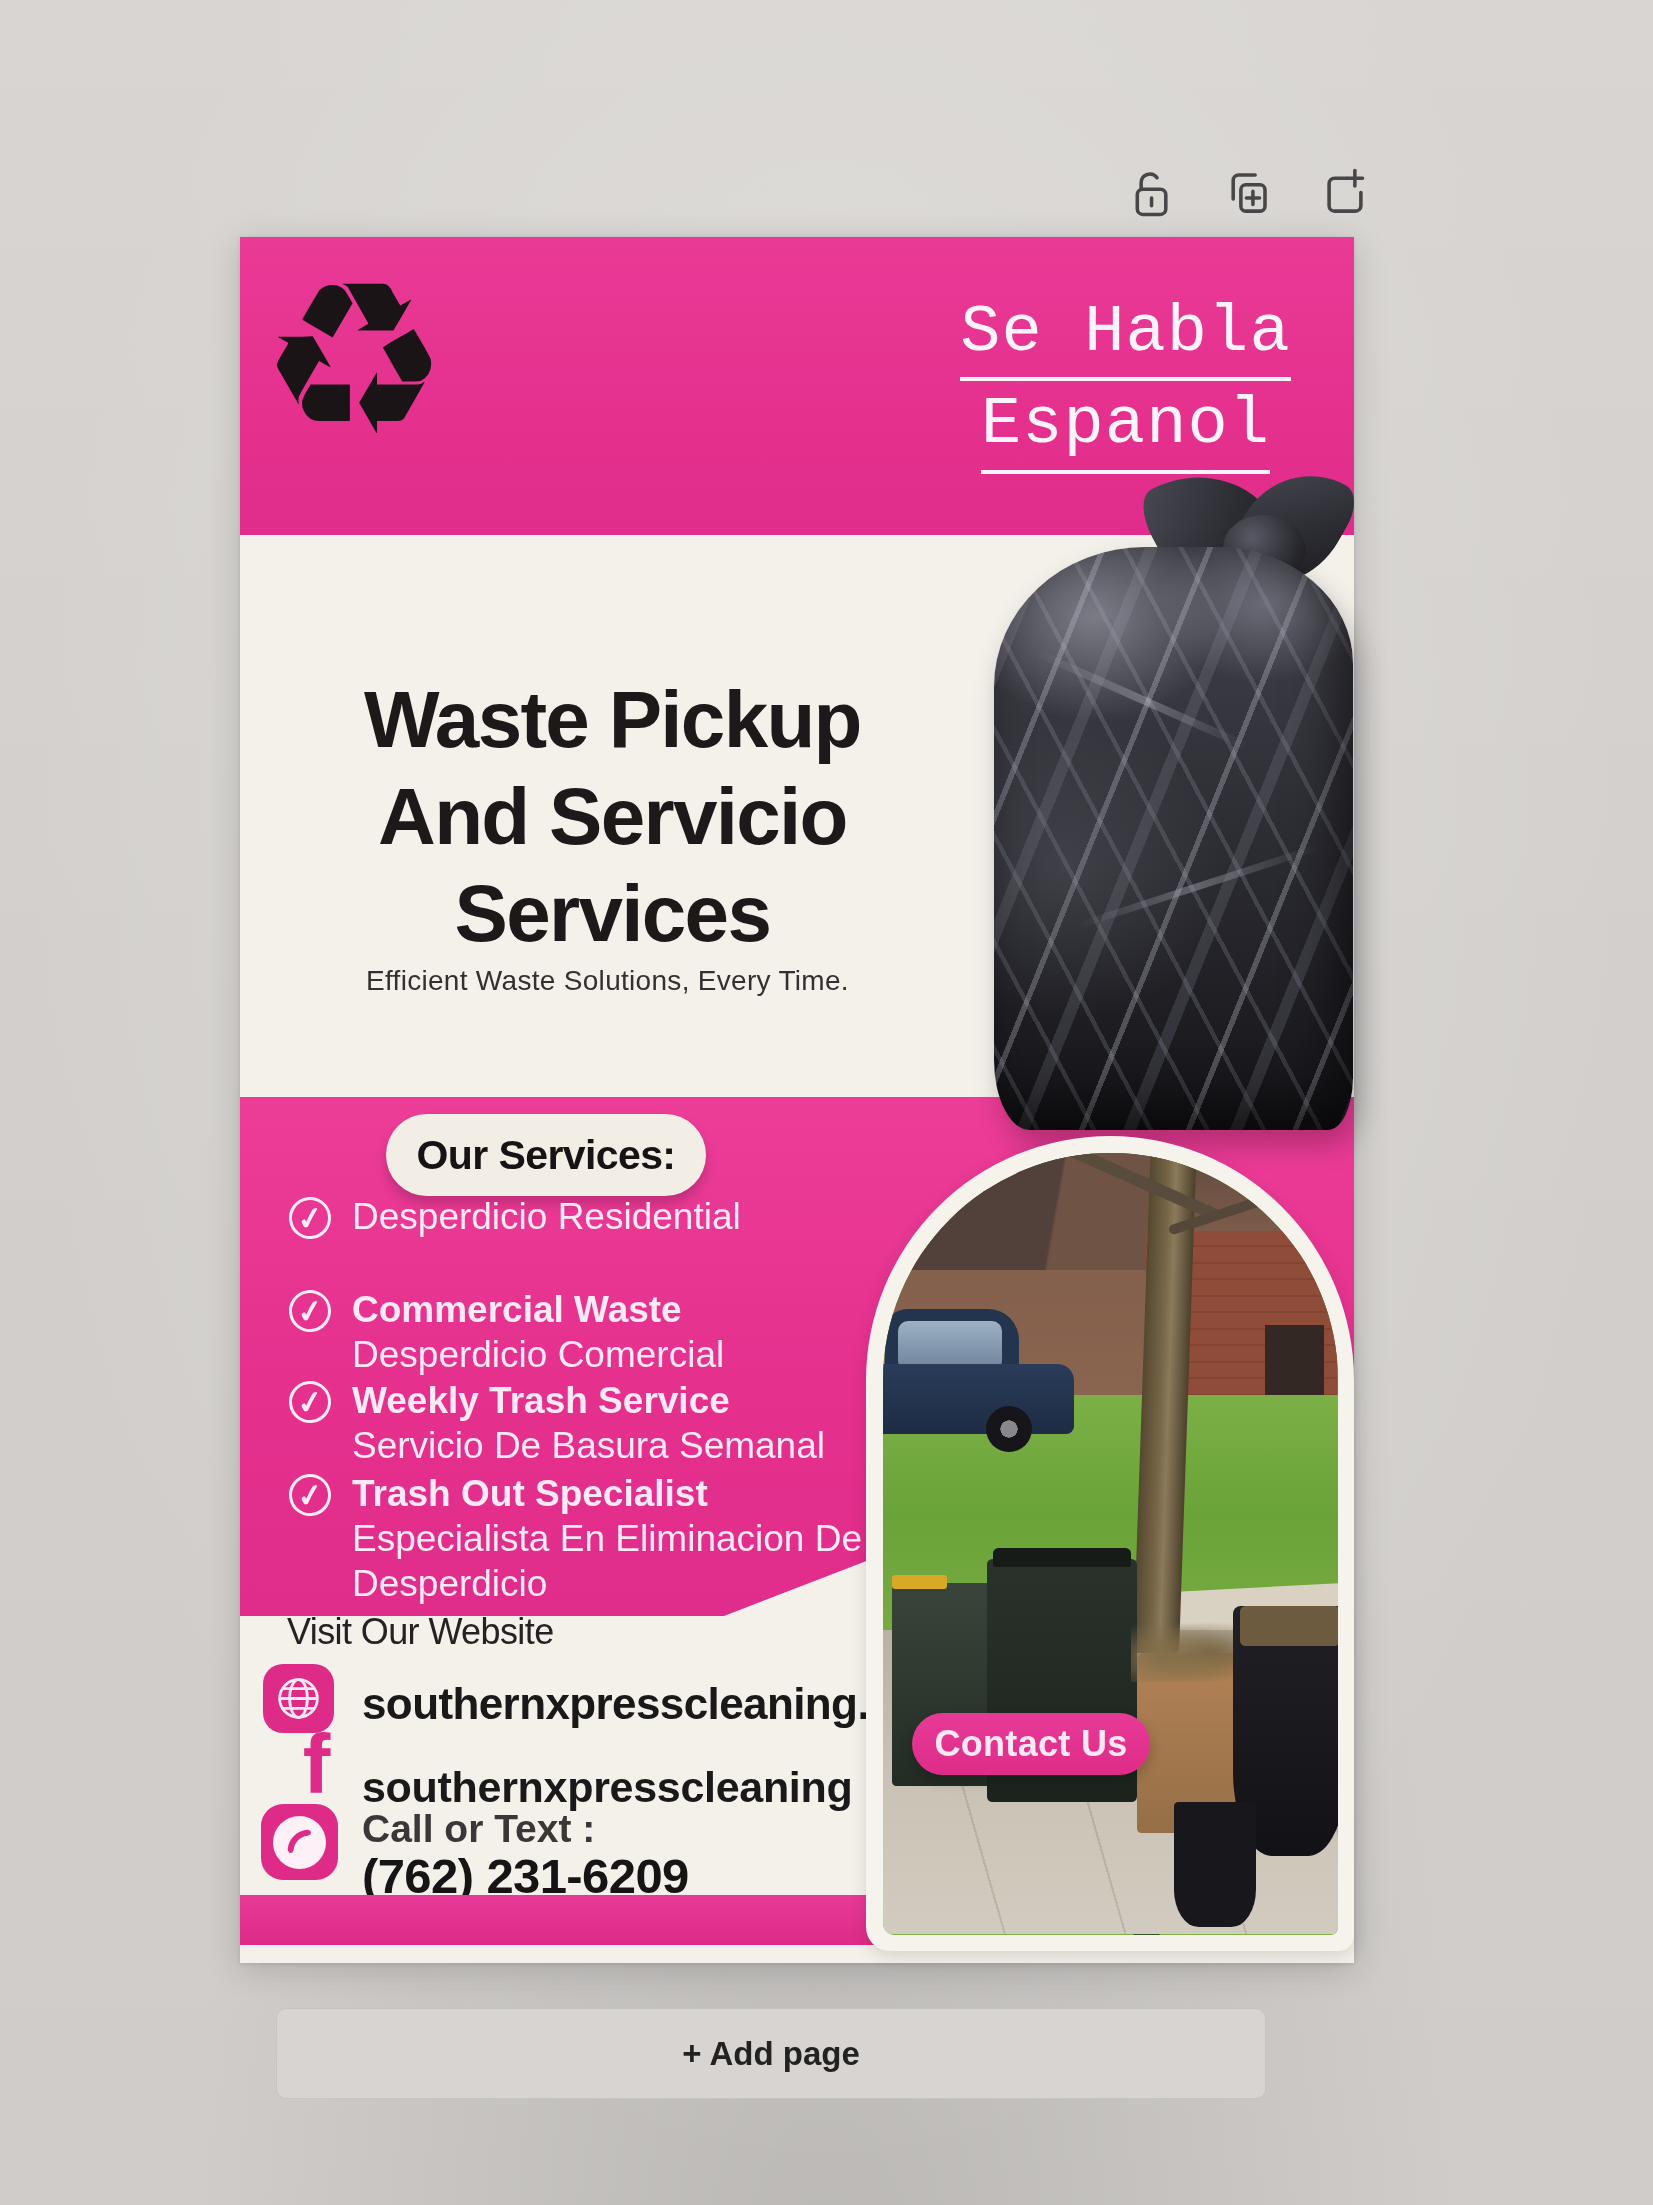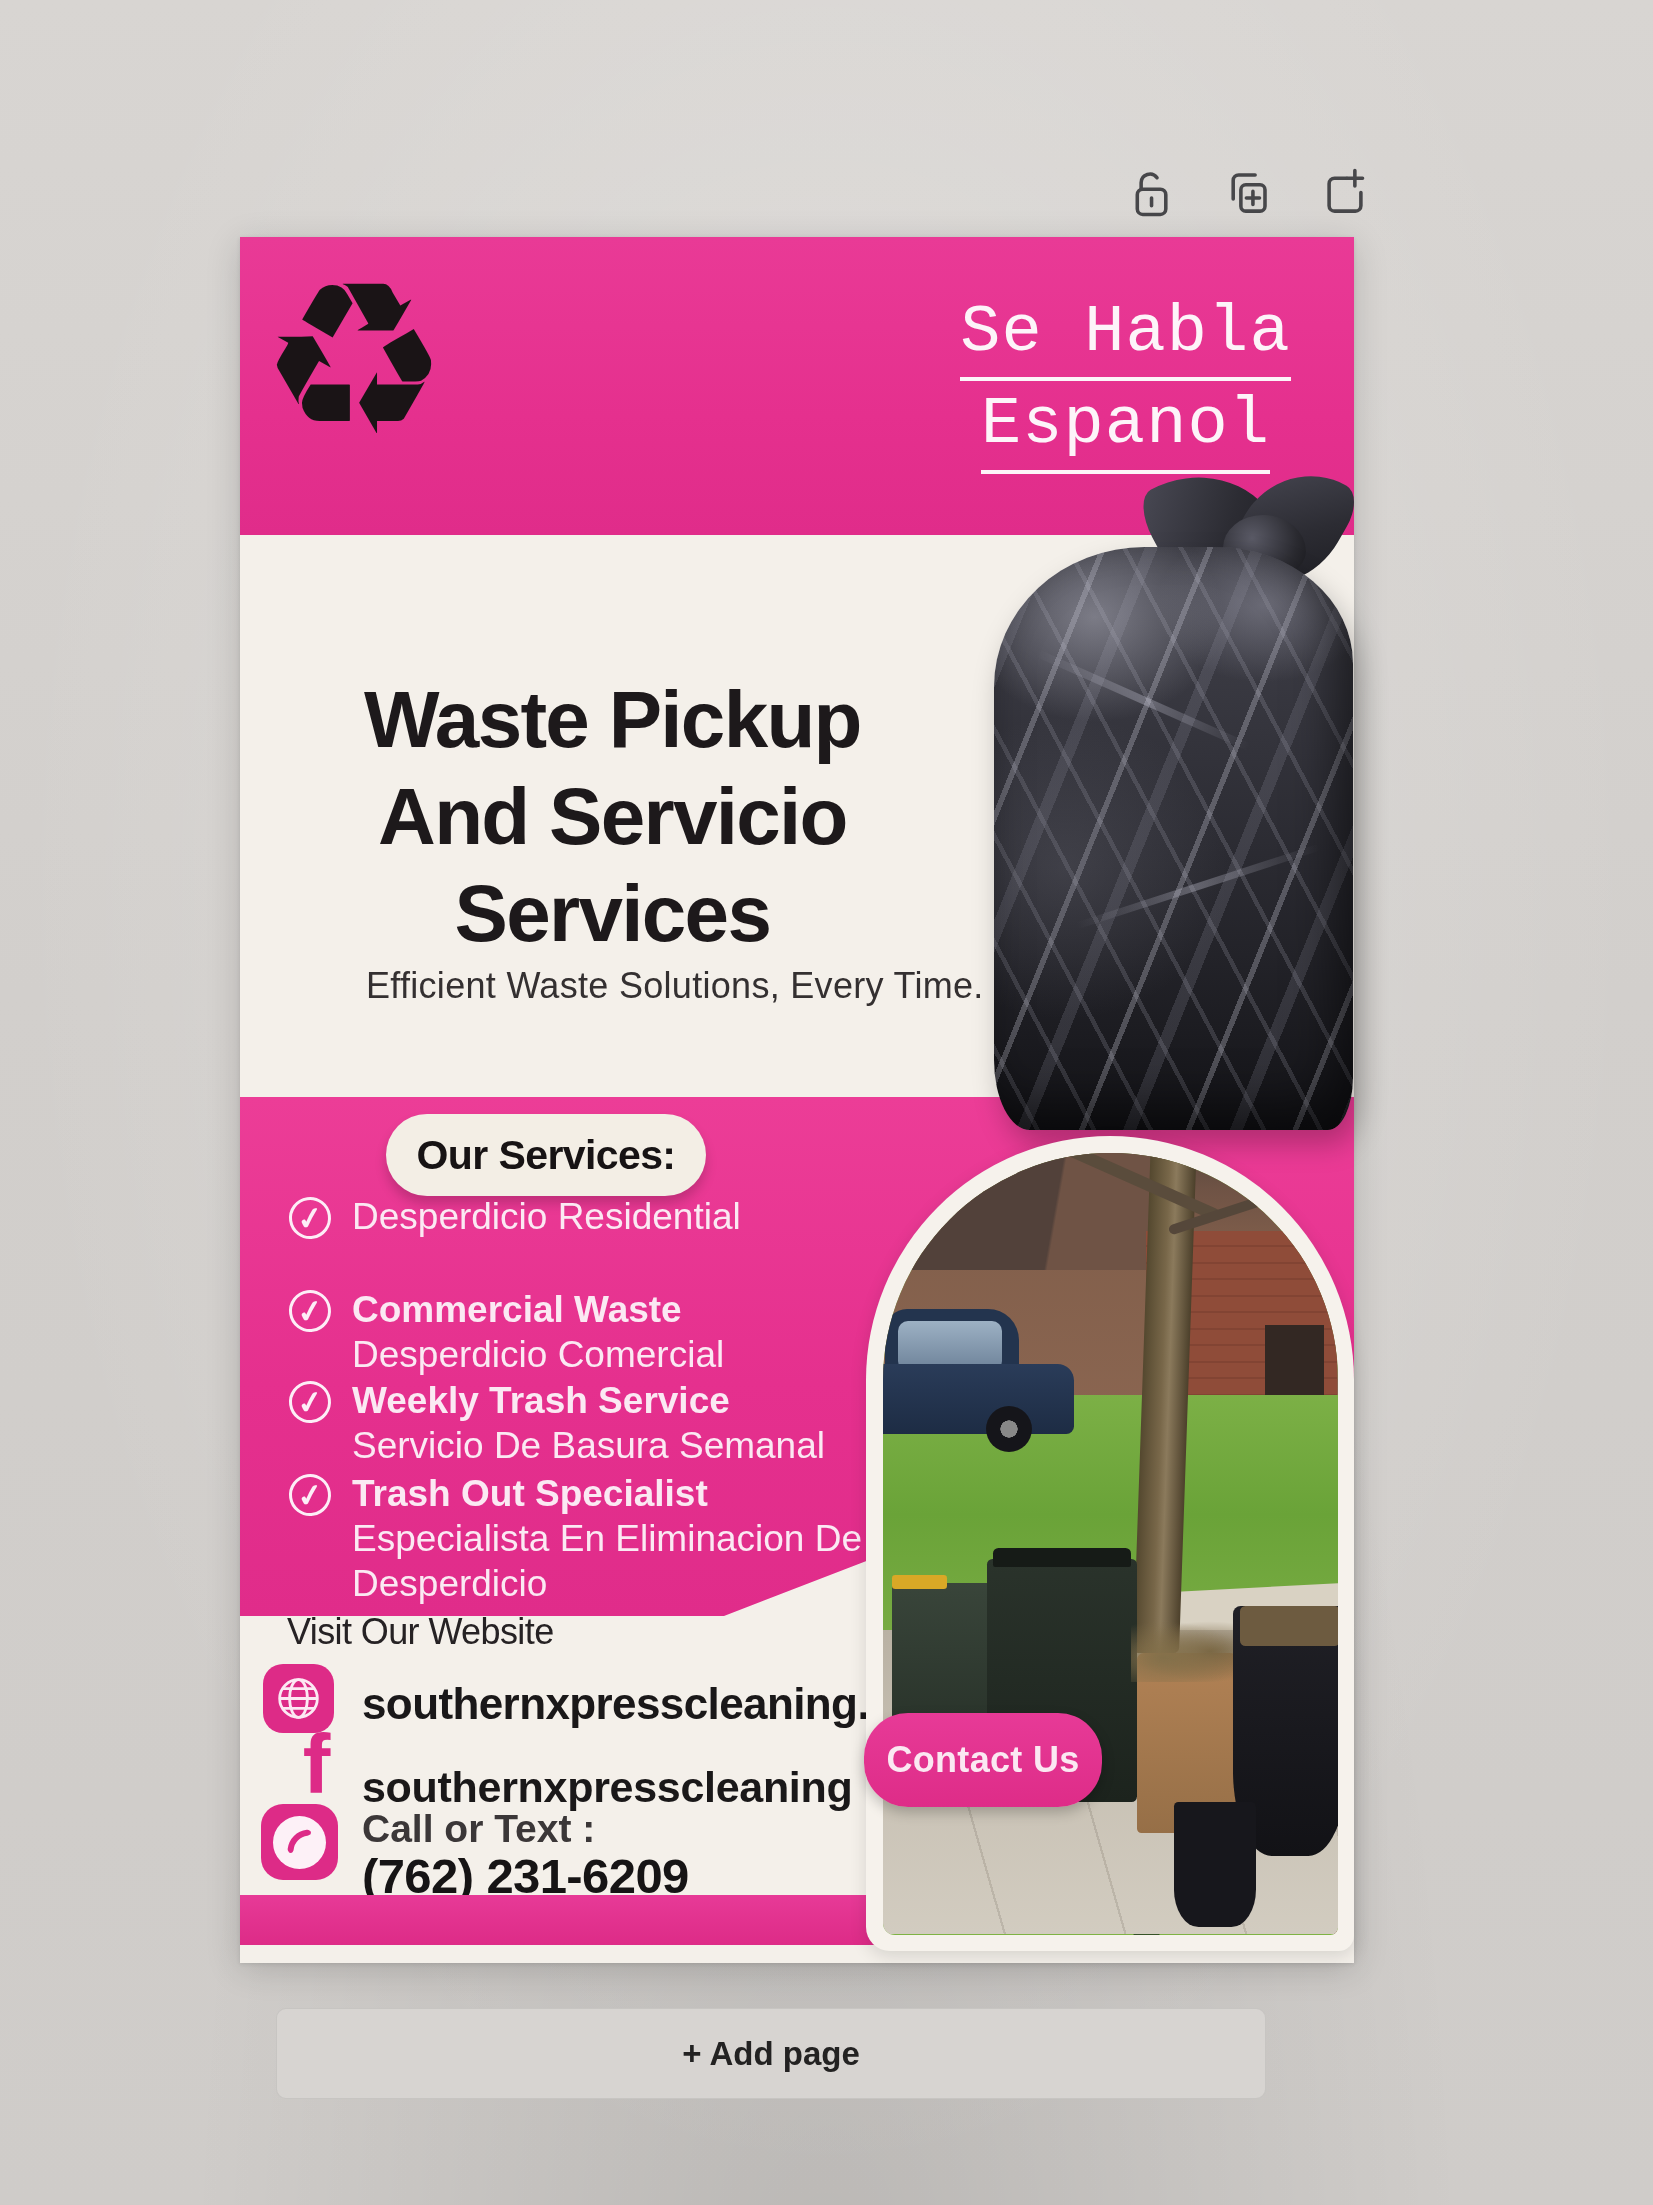--- a/index.html
+++ b/index.html
@@ -50,21 +50,21 @@
     color:#fdf4f9;text-align:center;letter-spacing:1.1px;white-space:nowrap;
   }
   .sehabla div{display:inline-block;border-bottom:4.4px solid #fdf4f9;padding-bottom:3.3px;margin-bottom:1.1px;}
 
   .headline{
     position:absolute;left:124px;top:434px;z-index:2;
     font-size:80px;font-weight:700;line-height:97px;letter-spacing:-1.7px;color:#1d191b;white-space:nowrap;text-align:center;
   }
   .subtitle{
     position:absolute;left:126px;top:728px;z-index:2;
-    font-size:36px;font-weight:500;letter-spacing:0.3px;color:#343031;white-space:nowrap;
+    font-size:28px;font-weight:500;letter-spacing:0.3px;color:#343031;white-space:nowrap;
   }
 
   
   .bag{position:absolute;left:754px;top:227px;width:359px;height:666px;z-index:4;}
   .bag-body{
     position:absolute;left:0;right:0;top:83px;bottom:0;
     background:
       radial-gradient(ellipse 60% 30% at 28% 12%, rgba(185,185,198,.50), transparent 60%),
       radial-gradient(ellipse 50% 22% at 75% 10%, rgba(160,160,175,.45), transparent 60%),
       radial-gradient(ellipse 70% 40% at 20% 55%, rgba(120,120,132,.28), transparent 65%),
@@ -156,21 +156,21 @@
   .ph-bin2{left:23%;top:52%;width:33%;height:31%;background:linear-gradient(180deg,#2a332b,#1c231d);border-radius:5.5px;}
   .ph-bin2::before{content:"";position:absolute;left:4%;top:-11px;width:92%;height:19px;background:#161b17;border-radius:5.5px 5.5px 2.2px 2.2px;}
   .ph-yardbag{left:56%;top:64%;width:22%;height:23%;background:linear-gradient(180deg,#b28255,#966f47);border-radius:6.6px 6.6px 4.4px 4.4px;}
   .ph-yardbag::before{content:"";position:absolute;left:-6%;top:-18%;width:112%;height:34%;
     background:radial-gradient(ellipse at 30% 60%,#83704a,transparent 70%),radial-gradient(ellipse at 70% 50%,#766341,transparent 70%);}
   .ph-pot1{left:77%;top:58%;width:25%;height:32%;background:linear-gradient(180deg,#202026,#121216);border-radius:7.7px 7.7px 34% 34%;}
   .ph-pot1::before{content:"";position:absolute;left:6%;top:0;width:88%;height:16%;background:#6d5b40;border-radius:5.5px;}
   .ph-pot2{left:64%;top:83%;width:18%;height:16%;background:#17171c;border-radius:4.4px 4.4px 30% 30%;}
 
   .cta{
-    position:absolute;left:624px;top:1476px;width:238px;height:94px;z-index:7;
+    position:absolute;left:672px;top:1476px;width:238px;height:62px;z-index:7;
     background:linear-gradient(180deg,#e73a97,#de2c88);border:none;border-radius:44px;
     color:#fbe8f2;font-family:"Liberation Sans",sans-serif;font-size:36px;font-weight:700;letter-spacing:0.3px;
     display:flex;align-items:center;justify-content:center;cursor:pointer;
     box-shadow:0 5.5px 13.2px rgba(0,0,0,.22);
   }
 
   
   .visit{position:absolute;left:47px;top:1374px;z-index:2;font-size:36px;font-weight:500;letter-spacing:-0.6px;color:#262224;white-space:nowrap;}
   .ico-globe{
     position:absolute;left:23px;top:1427px;width:71px;height:69px;z-index:2;

